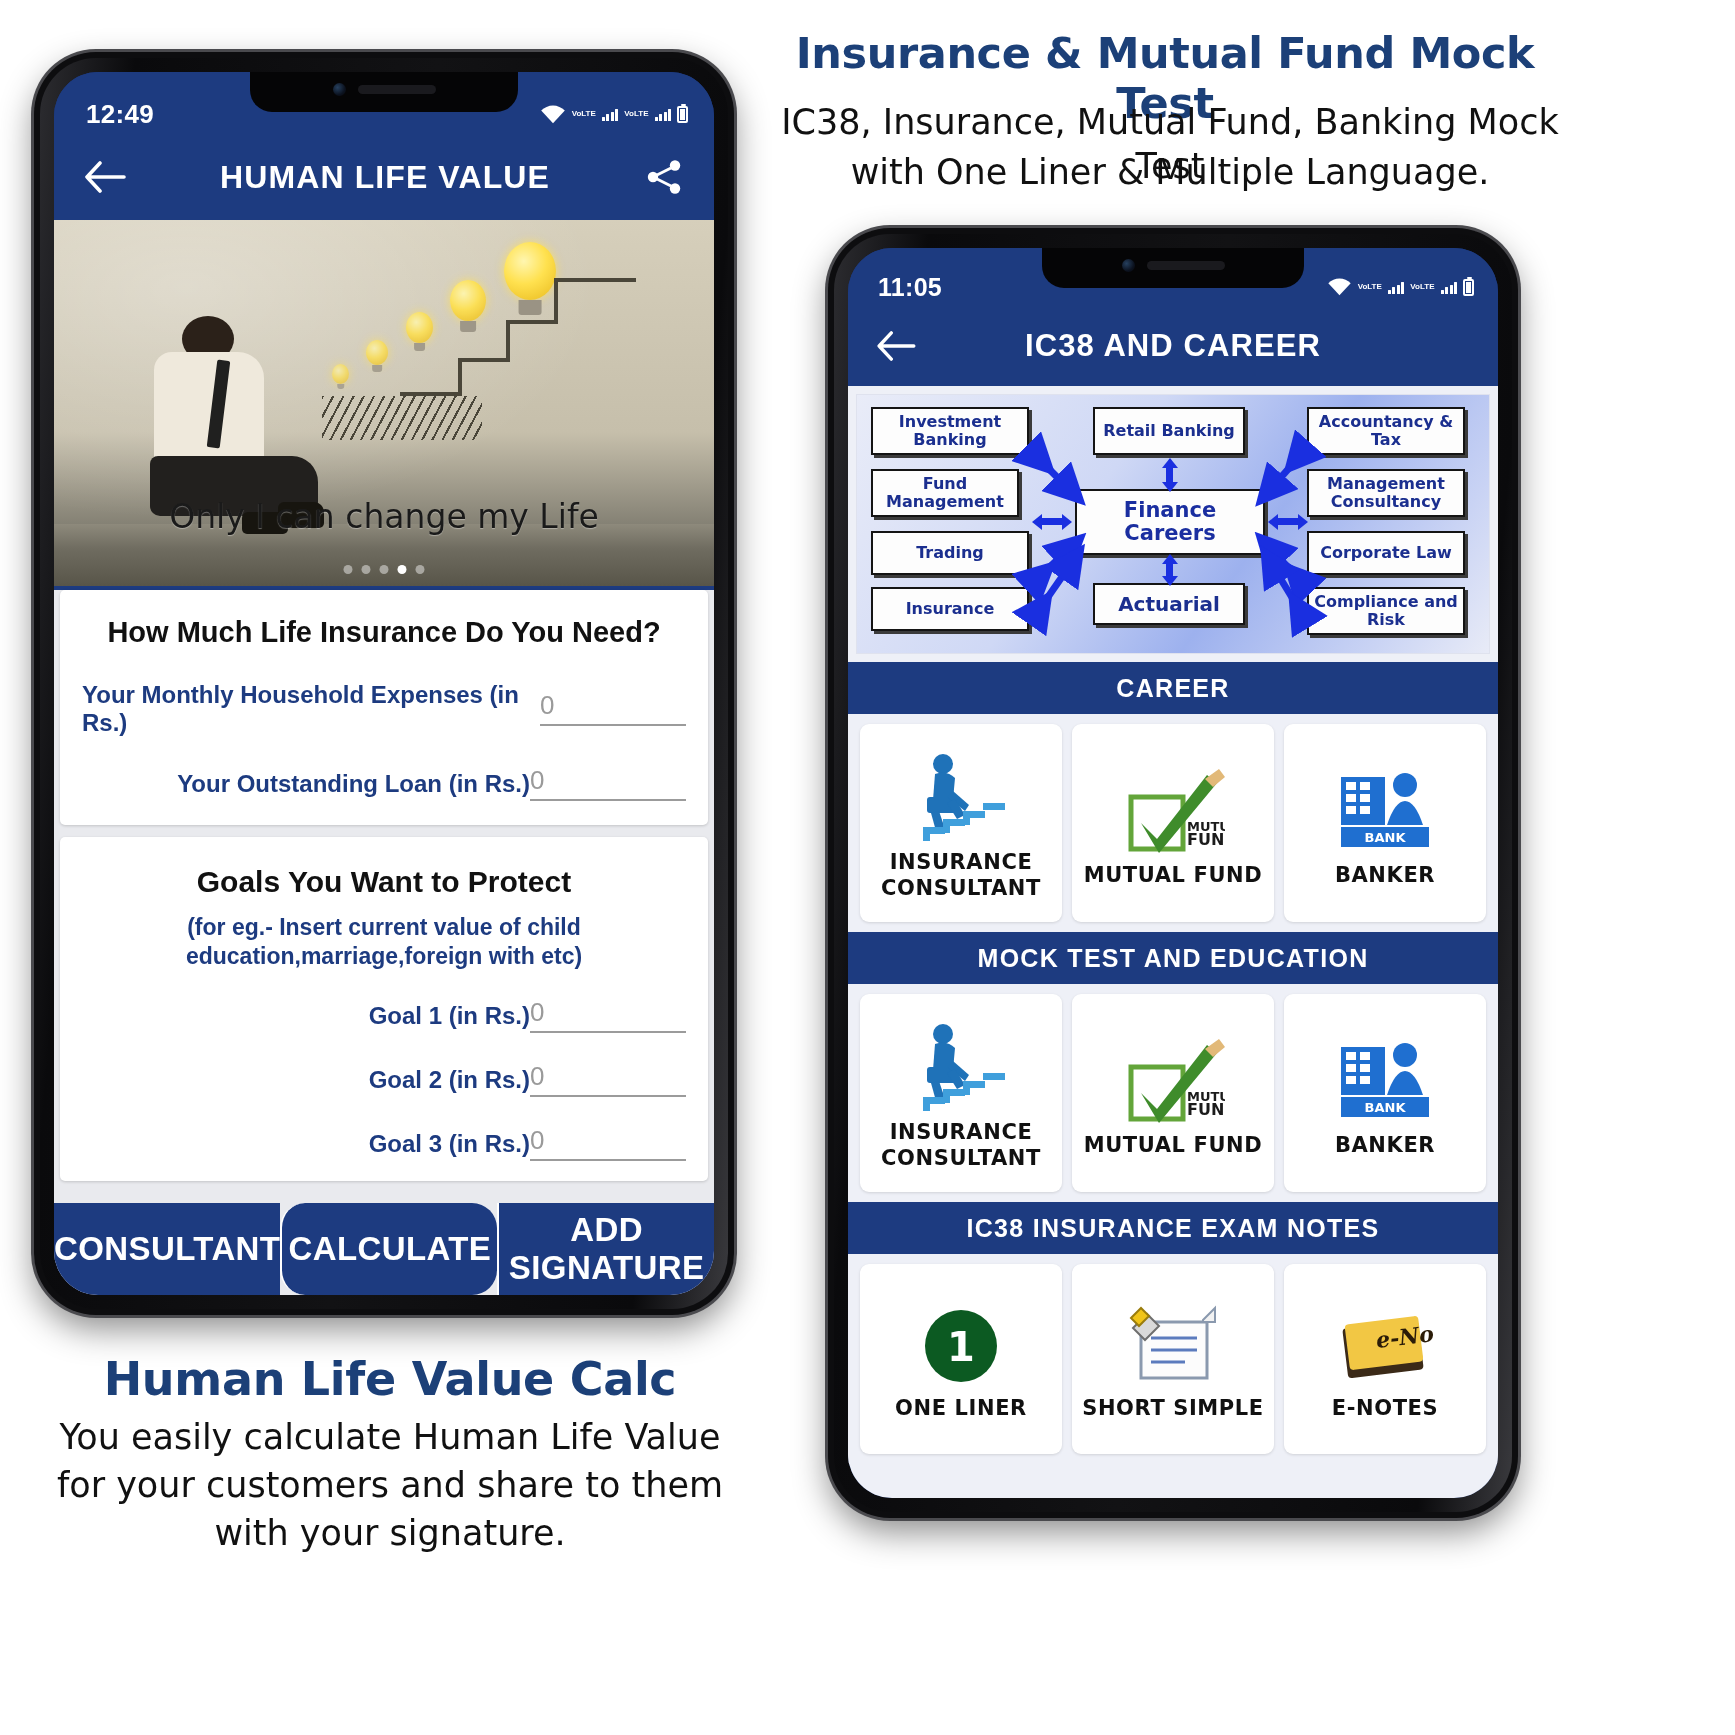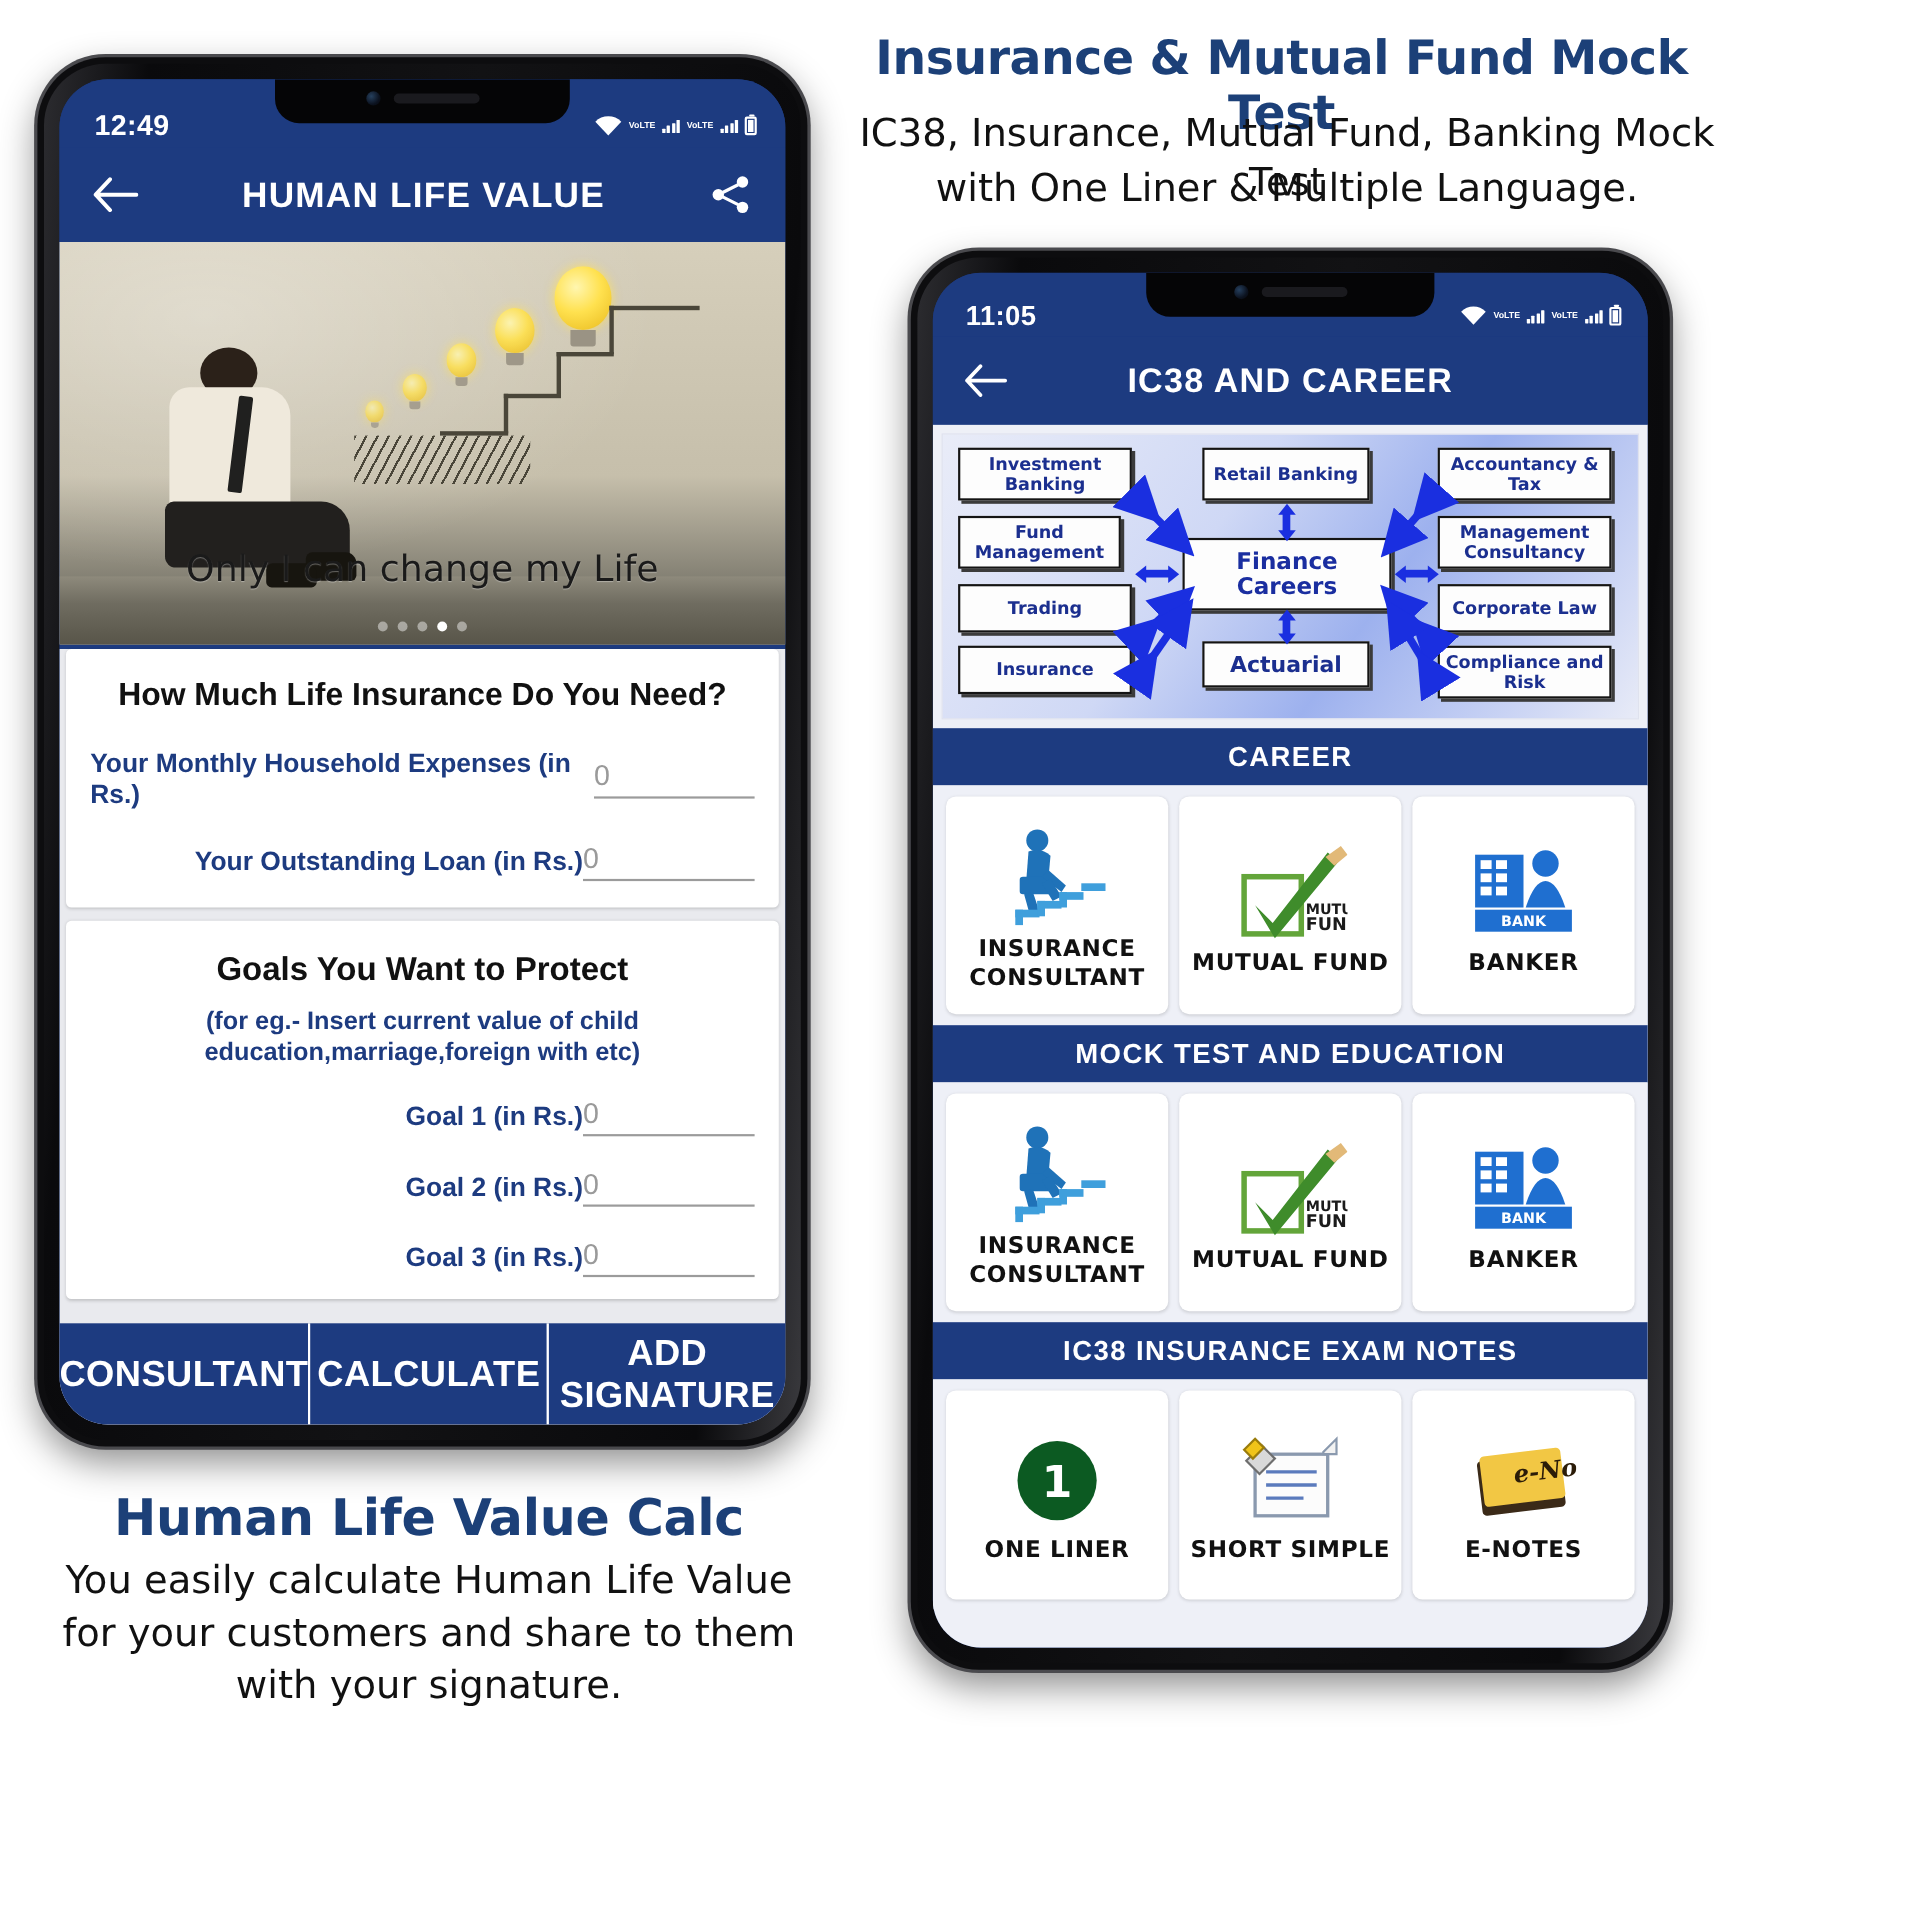--- a/index.html
+++ b/index.html
@@ -314,21 +314,21 @@
           </div>
           <div class="field-row">
             <span class="field-label" style="font-size:24px;">Goal 3 (in Rs.)</span>
             <span class="field-input" style="width:156px; height:34px; font-size:26px;">0</span>
           </div>
         </div>
       </div>
 
       <div class="bottom-bar" style="height:92px;">
         <div class="btn" style="font-size:33px;">CONSULTANT</div>
-        <div class="btn" style="font-size:33px;">CALCULATE</div>
+        <div class="btn" style="font-size:33px;border-radius:25px;">CALCULATE</div>
         <div class="btn" style="font-size:33px;">ADD SIGNATURE</div>
       </div>
 
     </div>
   </div>
 
   <div class="phone" id="p2" style="left:828px; top:228px; width:690px; height:1290px;">
     <div class="bezel"></div>
     <div class="screen" style="left:20px; top:20px; right:20px; bottom:20px;">
 

